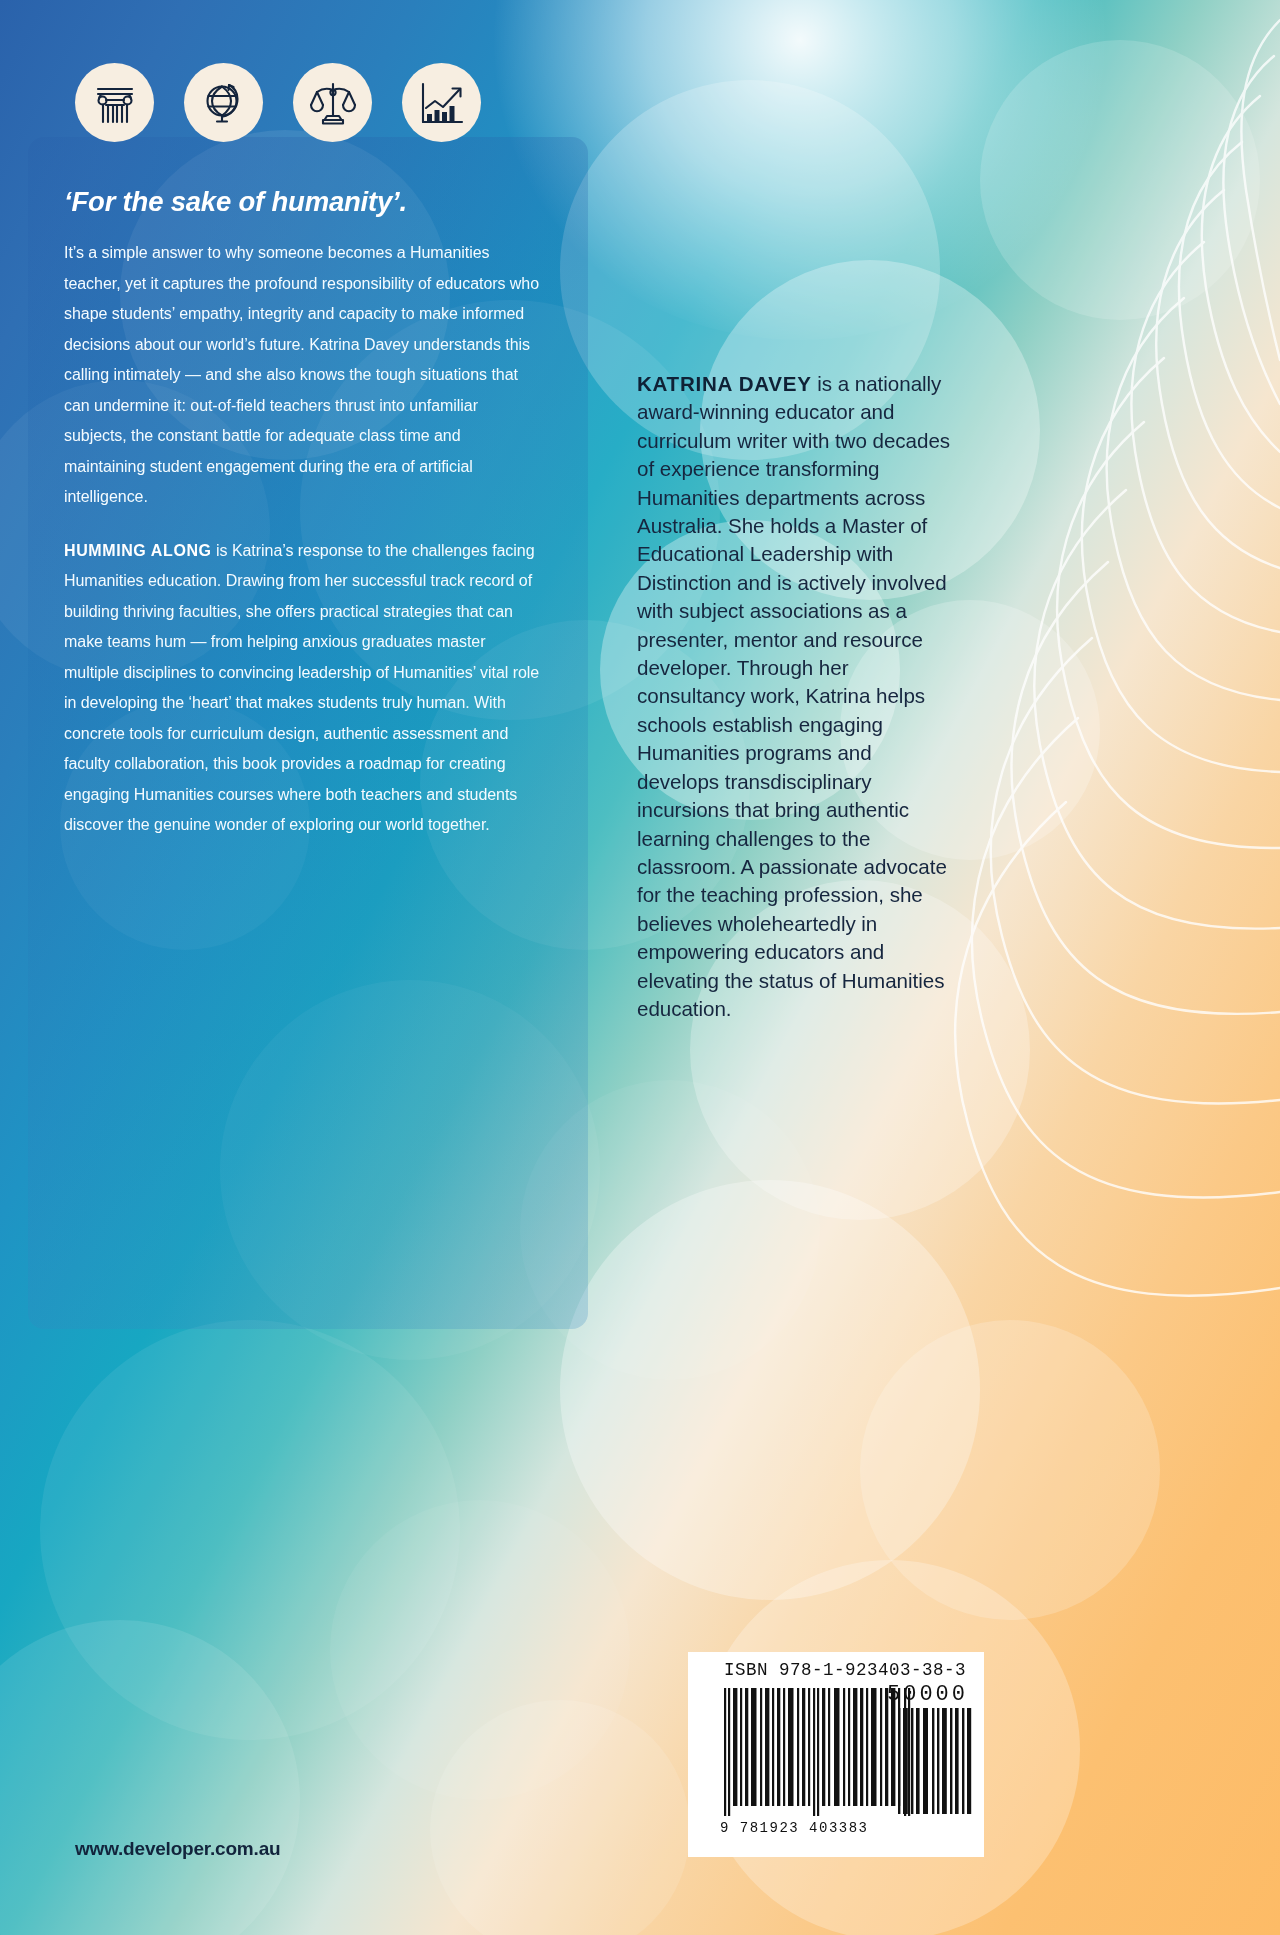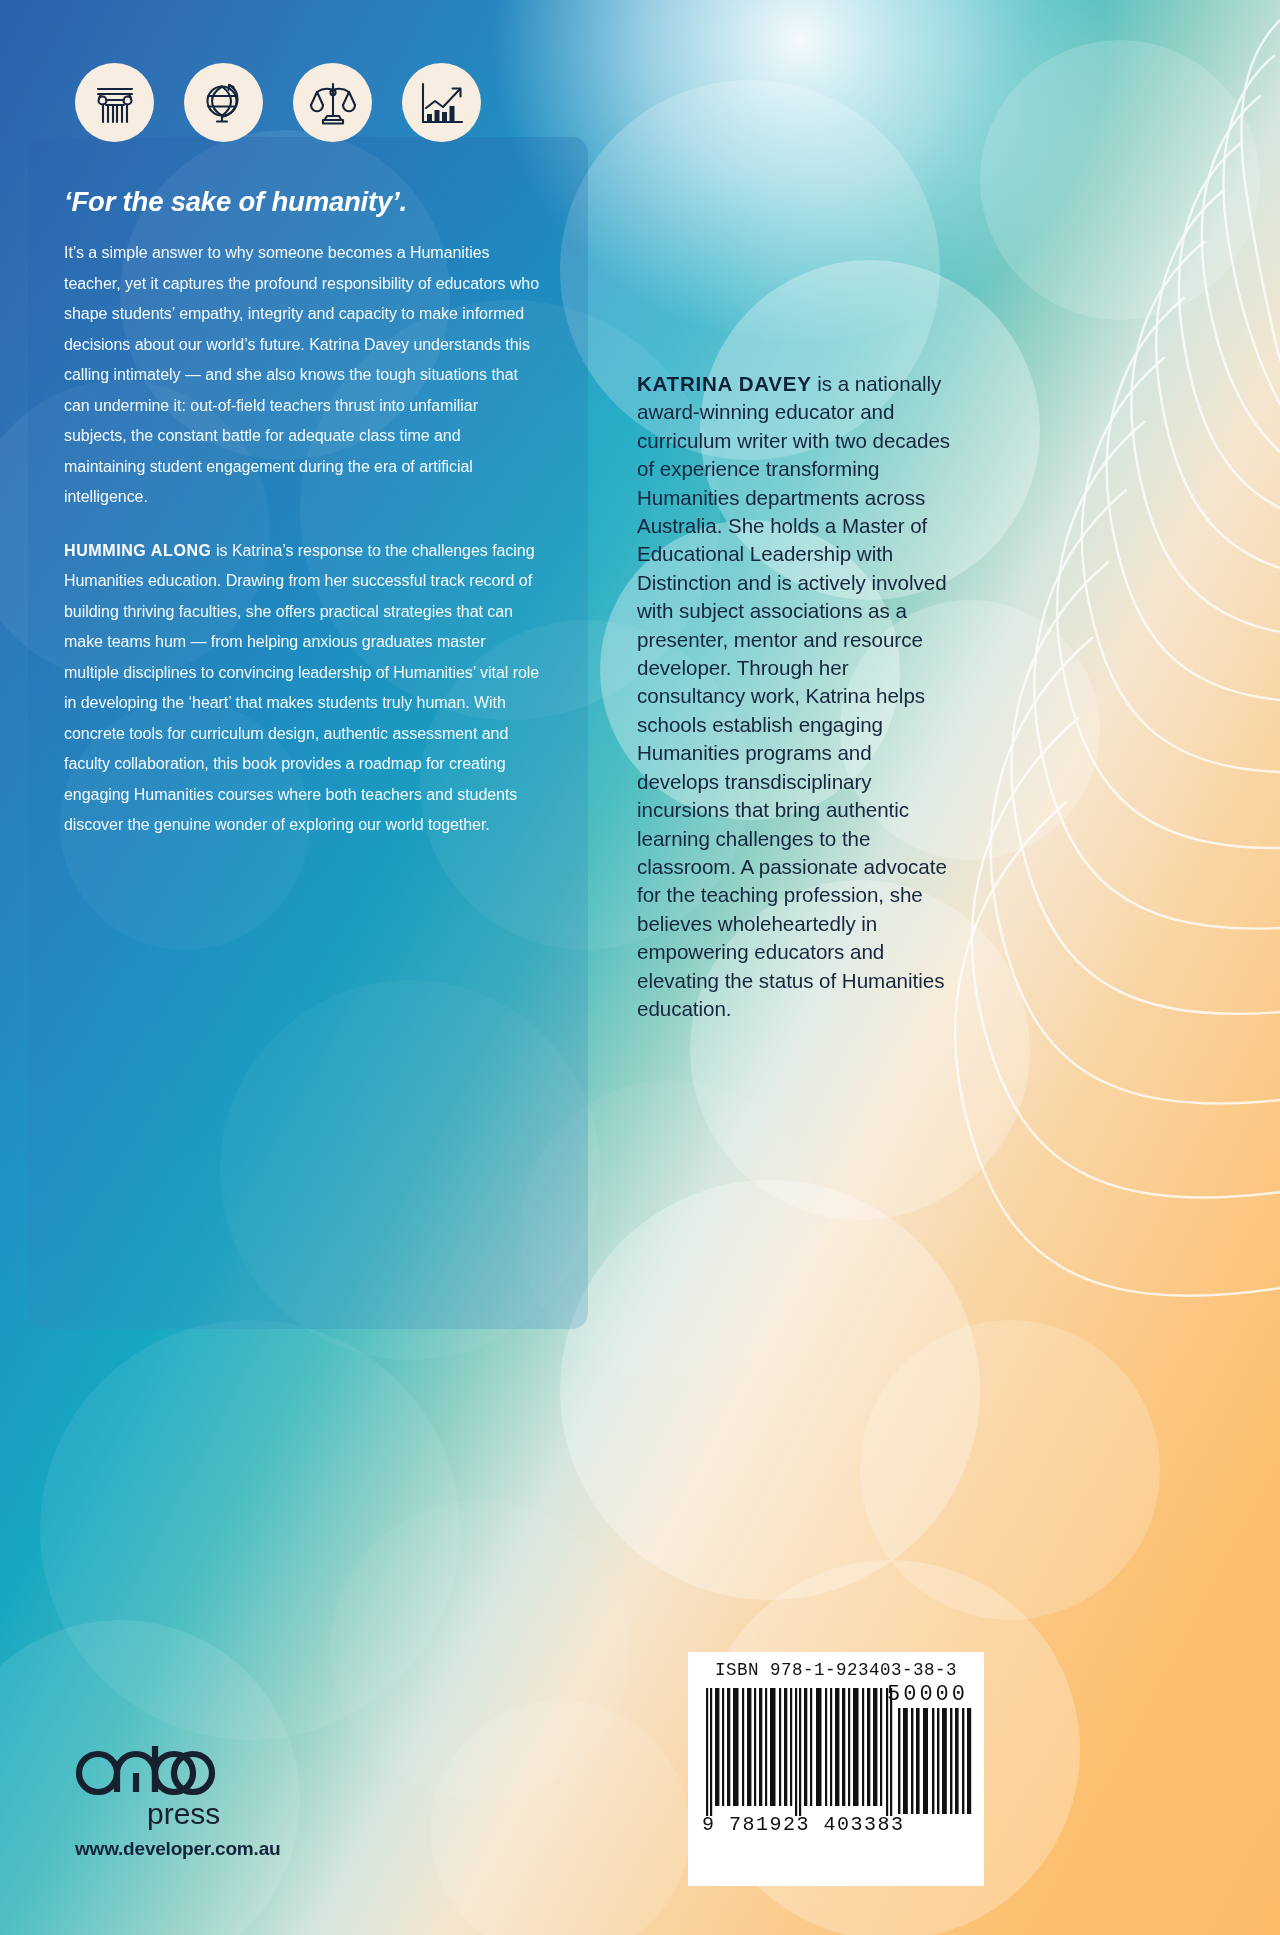--- a/index.html
+++ b/index.html
@@ -121,42 +121,42 @@
   
   .logo-block { position:absolute; left:75px; top:1742px; z-index:7; }
   .logo-url {
     position:absolute; left:75px; top:1838px; z-index:7;
     font-size:19px; font-weight:bold; color:#12243c; letter-spacing:-0.2px;
   }
 
   
   .barcode-box {
     position:absolute; left:688px; top:1652px;
-    width:296px; height:234px;
+    width:296px; height:205px;
     background:#ffffff; z-index:8;
-    padding:8px 10px 6px 10px;
+    padding:8px 10px 6px 28px;
   }
   .isbn-line {
     font-family:"Liberation Mono","DejaVu Sans Mono",monospace;
     font-size:17.5px; color:#111;
     text-align:center; letter-spacing:0.5px; white-space:nowrap;
     margin-bottom:2px;
   }
   .bc-body { position:relative; height:152px; }
   .bars-main { position:absolute; left:8px; top:6px; }
   .bars-addon { position:absolute; right:2px; top:26px; }
   .addon-digits {
     position:absolute; right:6px; top:0px;
     font-family:"Liberation Mono","DejaVu Sans Mono",monospace;
     font-size:22px; letter-spacing:3px; color:#111;
   }
   .ean-digits {
     position:absolute; left:4px; bottom:-2px;
     font-family:"Liberation Mono","DejaVu Sans Mono",monospace;
-    font-size:20px; letter-spacing:1.5px; color:#111;
+    font-size:14px; letter-spacing:1.5px; color:#111;
   }
 </style>
 </head>
 <body>
 
 <div class="cover">
 
   <div class="glow-top"></div>
 
   <div class="bokeh bk1"></div>
@@ -270,37 +270,20 @@
   <div class="blurb">
     <div class="headline">‘For the sake of humanity’.</div>
     <p>It’s a simple answer to why someone becomes a Humanities teacher, yet it captures the profound responsibility of educators who shape students’ empathy, integrity and capacity to make informed decisions about our world’s future. Katrina Davey understands this calling intimately — and she also knows the tough situations that can undermine it: out-of-field teachers thrust into unfamiliar subjects, the constant battle for adequate class time and maintaining student engagement during the era of artificial intelligence.</p>
     <p><b>HUMMING ALONG</b><span> is Katrina’s response to the challenges facing Humanities education. Drawing from her successful track record of building thriving faculties, she offers practical strategies that can make teams hum — from helping anxious graduates master multiple disciplines to convincing leadership of Humanities’ vital role in developing the ‘heart’ that makes students truly human. With concrete tools for curriculum design, authentic assessment and faculty collaboration, this book provides a roadmap for creating engaging Humanities courses where both teachers and students discover the genuine wonder of exploring our world together.</span></p>
   </div>
 
   <div class="bio">
     <b>KATRINA DAVEY</b><span> is a nationally award-winning educator and curriculum writer with two decades of experience transforming Humanities departments across Australia. She holds a Master of Educational Leadership with Distinction and is actively involved with subject associations as a presenter, mentor and resource developer. Through her consultancy work, Katrina helps schools establish engaging Humanities programs and develops transdisciplinary incursions that bring authentic learning challenges to the classroom. A passionate advocate for the teaching profession, she believes wholeheartedly in empowering educators and elevating the status of Humanities education.</span>
   </div>
 
-  <div class="logo-block">
-    <svg width="150" height="88" viewBox="0 0 150 88">
-      <g fill="none" stroke="#16202e" stroke-width="6.2">
-
-        <circle cx="23" cy="31" r="19"></circle>
-
-        <path d="M42 50 V31 A19 19 0 0 1 80 31 V50"></path>
-        <path d="M61 50 V31"></path>
-
-        <path d="M80 50 V4"></path>
-        <circle cx="99" cy="31" r="19"></circle>
-
-        <circle cx="118" cy="31" r="19"></circle>
-      </g>
-      <text x="72" y="82" font-family="'Liberation Sans',sans-serif" font-size="30" fill="#16202e" text-anchor="start">press</text>
-    </svg>
-  </div>
   <div class="logo-url">www.developer.com.au</div>
 
   <div class="barcode-box">
     <div class="isbn-line">ISBN 978-1-923403-38-3</div>
     <div class="bc-body">
       <div class="addon-digits">50000</div>
 
       <svg class="bars-main" width="192" height="128" viewBox="0 0 192 128">
         <g fill="#111">
           <rect x="0" y="0" width="2.2" height="128"></rect>

